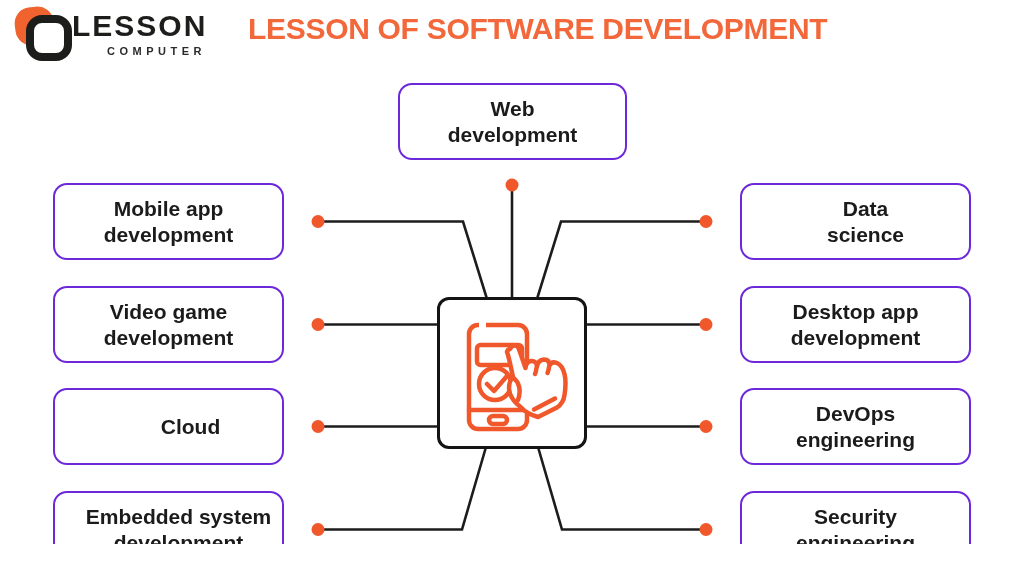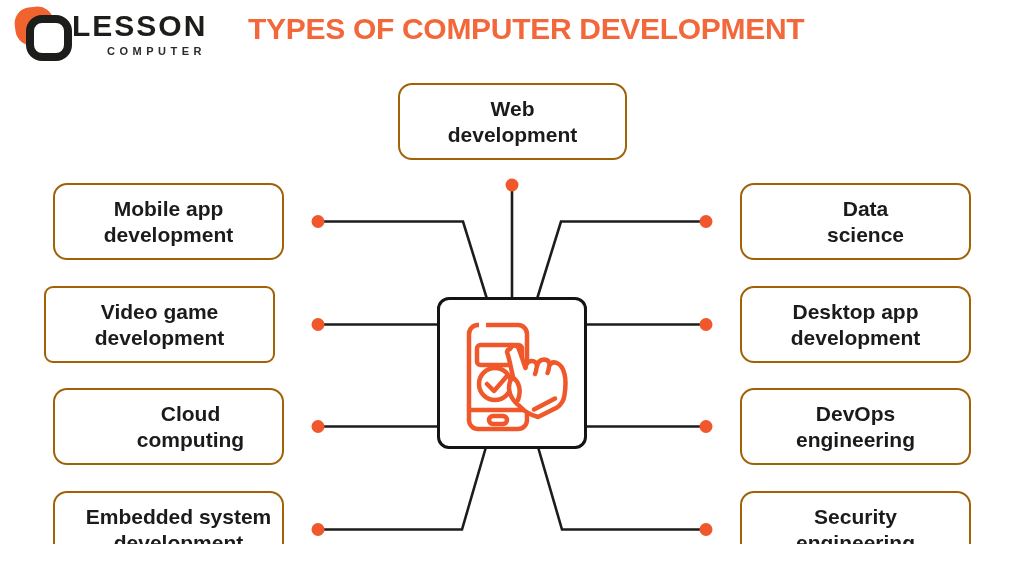--- a/index.html
+++ b/index.html
@@ -14,21 +14,21 @@
     letter-spacing:2px;color:#1d1d1b;white-space:nowrap;}
   .logo-sub{position:absolute;left:97px;top:41px;font-size:11px;font-weight:600;
     letter-spacing:4.5px;color:#2b2b2b;white-space:nowrap;}
   .page-title{position:absolute;left:248px;top:12px;font-size:30px;font-weight:800;
     letter-spacing:-0.3px;color:#F2683B;white-space:nowrap;}
   
   .connectors{position:absolute;left:0;top:0;z-index:1;}
   
   .node{
     position:absolute;z-index:2;background:#ffffff;
-    border:2px solid #a16207;border-radius:14px;
+    border:2px solid #6d28d9;border-radius:14px;
     display:flex;flex-direction:column;justify-content:center;align-items:center;
     text-align:center;font-weight:bold;font-size:21px;line-height:26px;color:#1b1b1b;
     box-sizing:border-box;
   }
   .node span{display:block;}
   
   .hub{
     position:absolute;z-index:2;left:437px;top:297px;width:150px;height:152px;
     background:#ffffff;border:3px solid #141414;border-radius:12px;
     display:flex;align-items:center;justify-content:center;box-sizing:border-box;
@@ -41,21 +41,21 @@
 
   <div class="logo">
     <svg class="logo-mark" width="64" height="60" viewBox="0 0 64 60">
       <rect x="5" y="3" width="39" height="38" rx="16" fill="#F0632E" transform="rotate(-8 24 22)"></rect>
       <rect x="20" y="15" width="38" height="38" rx="12" fill="#ffffff" stroke="#1D1D1B" stroke-width="8"></rect>
     </svg>
     <div class="logo-name">LESSON</div>
     <div class="logo-sub">COMPUTER</div>
   </div>
 
-  <div class="page-title">TYPES OF COMPUTER DEVELOPMENT</div>
+  <div class="page-title">LESSON OF SOFTWARE DEVELOPMENT</div>
 
   <svg class="connectors" width="1024" height="576" viewBox="0 0 1024 576">
     <g stroke="#1C1C1C" stroke-width="2.6" fill="none">
       <path d="M512,185 V299"></path>
       <path d="M318,221.5 H463 L487,299"></path>
       <path d="M706,221.5 H561 L537,299"></path>
       <path d="M318,324.5 H440"></path>
       <path d="M706,324.5 H584"></path>
       <path d="M318,426.5 H440"></path>
       <path d="M706,426.5 H584"></path>
@@ -77,27 +77,26 @@
 
   <div class="node" style="left:398px;top:83px;width:229px;height:77px;">
     <span>Web</span>
     <span>development</span>
   </div>
 
   <div class="node" style="left:53px;top:183px;width:231px;height:77px;">
     <span>Mobile app</span>
     <span>development</span>
   </div>
-  <div class="node" style="left:44px;top:286px;width:231px;height:77px;border-radius:9px;">
+  <div class="node" style="left:53px;top:286px;width:231px;height:77px;">
     <span>Video game</span>
     <span>development</span>
   </div>
   <div class="node" style="left:53px;top:388px;width:231px;height:77px;padding-left:44px;">
     <span>Cloud</span>
-    <span>computing</span>
   </div>
   <div class="node" style="left:53px;top:491px;width:231px;height:77px;padding-left:20px;">
     <span>Embedded system</span>
     <span>development</span>
   </div>
 
   <div class="node" style="left:740px;top:183px;width:231px;height:77px;padding-left:20px;">
     <span>Data</span>
     <span>science</span>
   </div>

